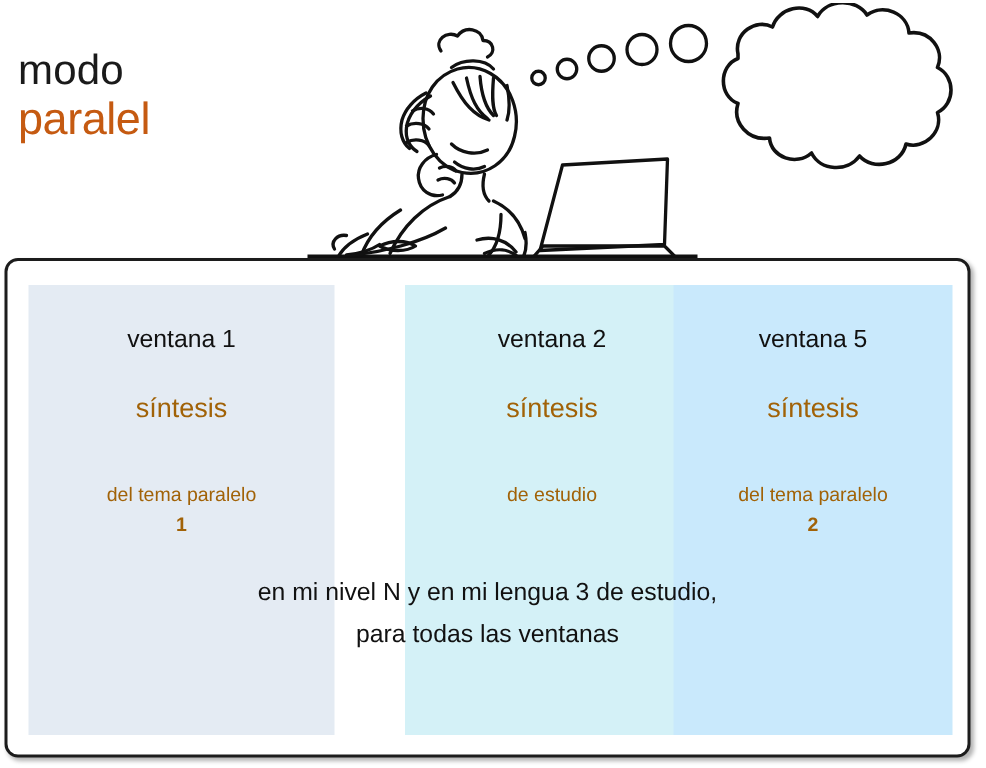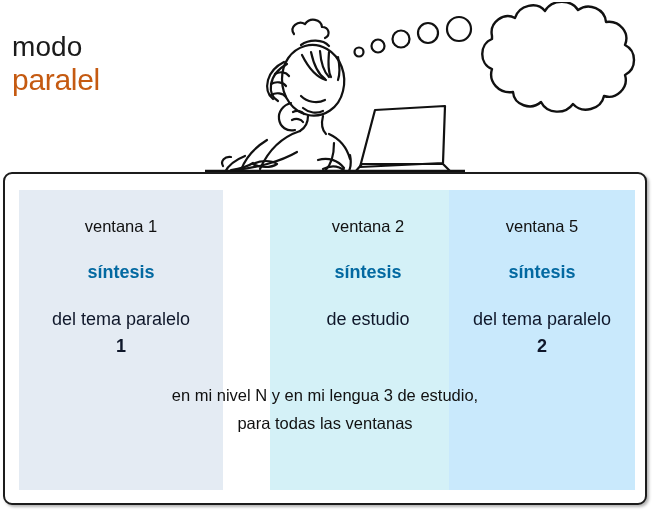--- a/index.html
+++ b/index.html
@@ -114,30 +114,30 @@
     top: 28px;
     font-size: 16.5px;
     color: #111111;
     line-height: 1;
   }
   .col-title {
     position: absolute;
     left: 0; right: 0;
     top: 73px;
     font-size: 18px;
-    font-weight: bold;
-    color: #0369a1;
+    font-weight: normal;
+    color: #a16207;
     line-height: 1;
   }
   .col-body {
     position: absolute;
     left: 0; right: 0;
-    top: 116px;
-    font-size: 18px;
-    color: #0f172a;
+    top: 130px;
+    font-size: 13px;
+    color: #a16207;
     line-height: 1.52;
   }
   .col-body span { display: block; }
   .col-body span.em { font-weight: bold; }
 
   
   #footer-note {
     position: absolute;
     left: 0;
     right: 0;

